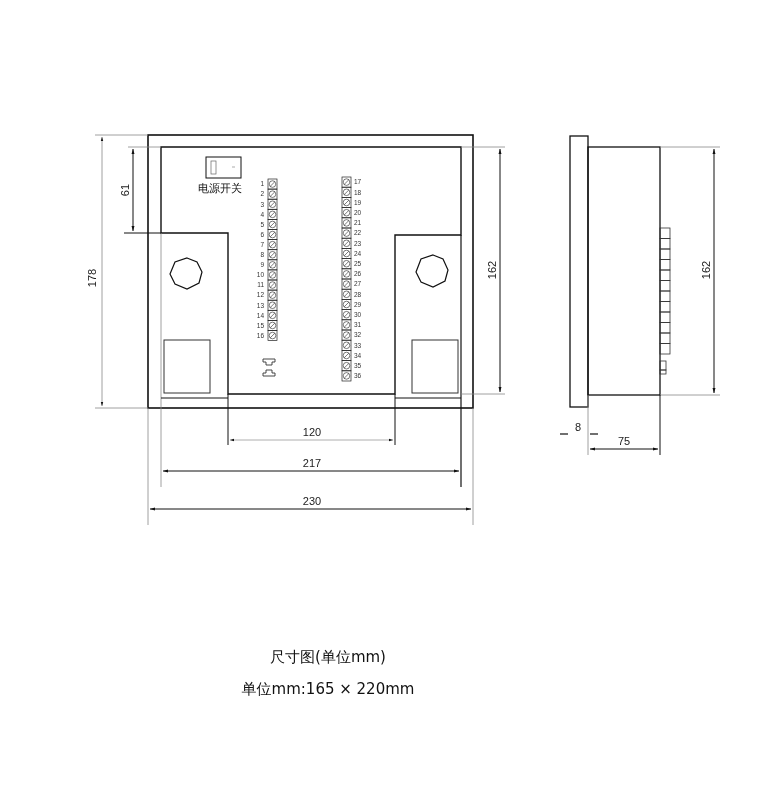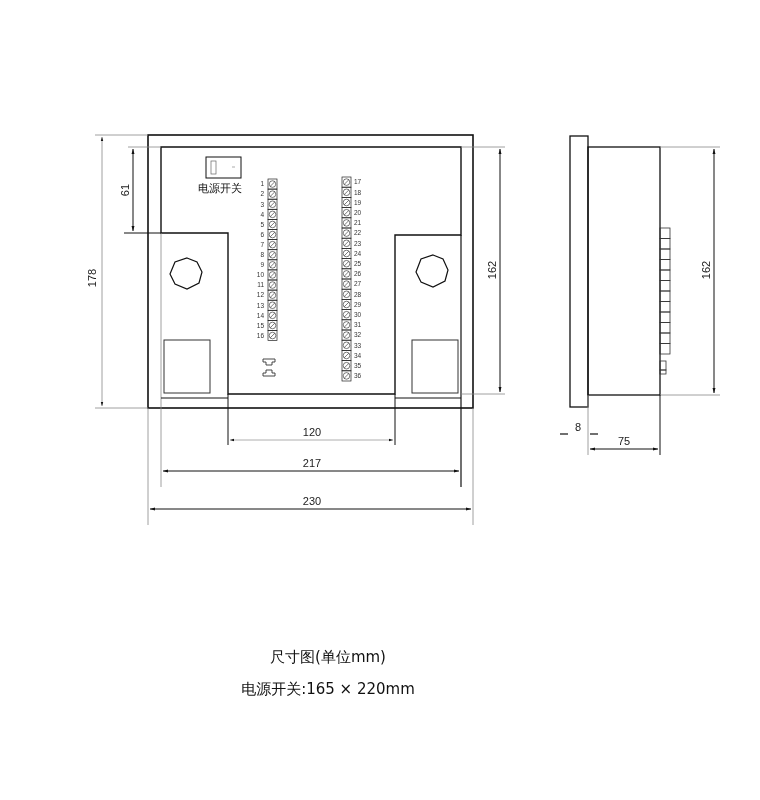--- a/index.html
+++ b/index.html
@@ -334,13 +334,13 @@
     <line x1="560" y1="434" x2="568" y2="434" stroke="#111" stroke-width="1.2"></line>
     <line x1="590" y1="434" x2="598" y2="434" stroke="#111" stroke-width="1.2"></line>
     <text class="dimtxt" x="578" y="431" text-anchor="middle">8</text>
 
     <line x1="590" y1="449" x2="658" y2="449" stroke="#111" stroke-width="1" marker-start="url(#arr)" marker-end="url(#arr)"></line>
     <text class="dimtxt" x="624" y="445" text-anchor="middle">75</text>
   </g>
 </svg>
 
 <div class="caption line1">尺寸图(单位mm)</div>
-<div class="caption line2">电源开关:165 × 220mm</div>
+<div class="caption line2">单位mm:165 × 220mm</div>
 
 </body></html>

